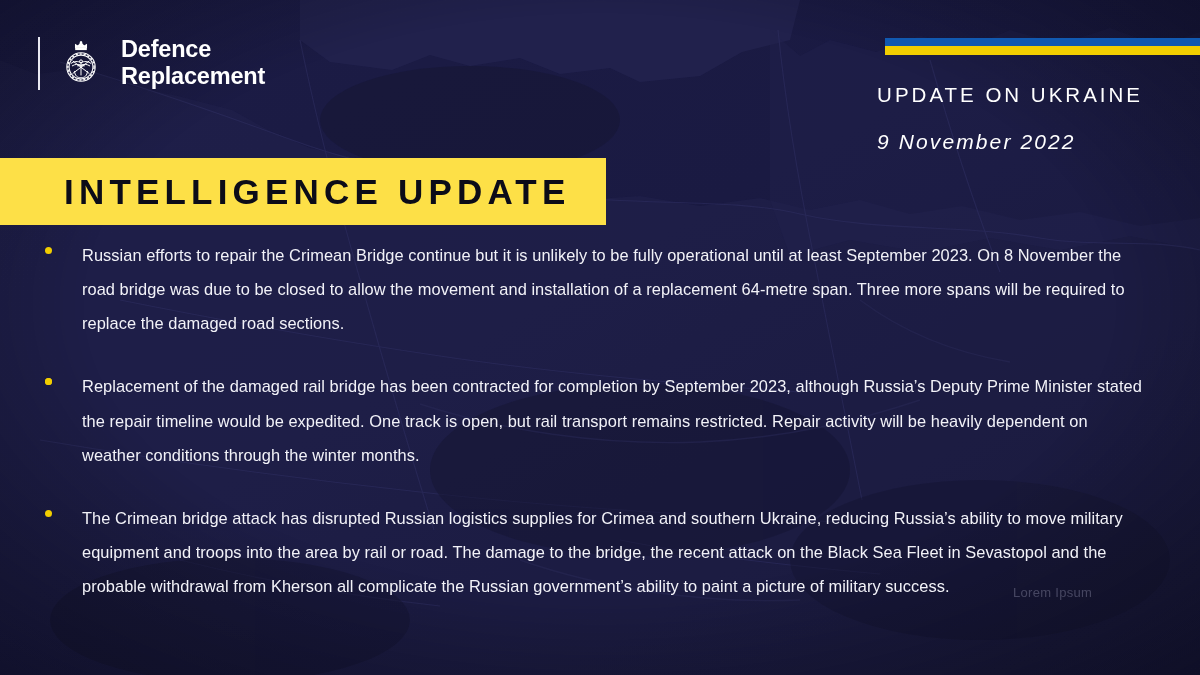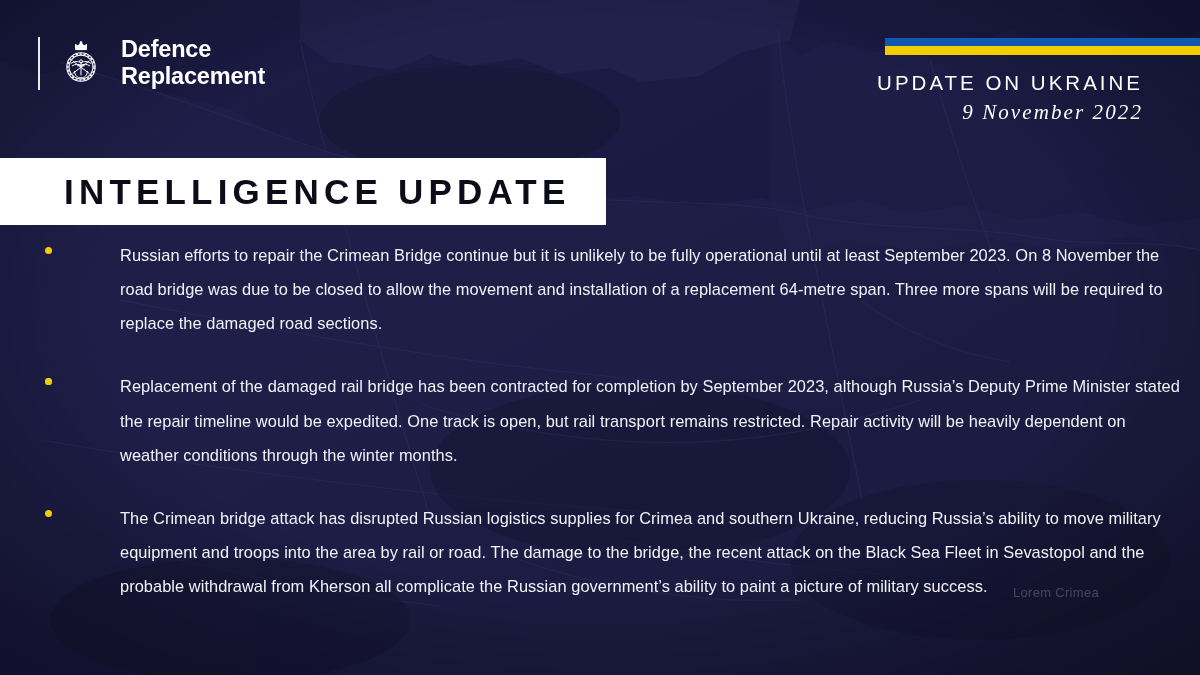--- a/index.html
+++ b/index.html
@@ -34,59 +34,59 @@
     letter-spacing:-0.2px;
   }
 
   #flag-bar {
     position:absolute; left:885px; top:38px; width:315px; height:17px;
   }
   #flag-blue  { height:8px;  background:#1159b0; }
   #flag-yellow{ height:9px;  background:#f2ce00; }
 
   #header-title-block {
-    position:absolute; right:57px; top:70px; text-align:right;
+    position:absolute; right:57px; top:82px; 
   }
   #update-on-ukraine {
     color:#ffffff;
     font-size:20.5px;
     font-weight:500;
     letter-spacing:3.0px;
     line-height:1.25;
     white-space:nowrap;
   }
   #update-date {
     color:#ffffff;
-    font-family:Liberation Serif, serif;
+    font-family:Liberation Sans, sans-serif;
     font-style:italic;
     font-size:21px;
     letter-spacing:2.1px;
     line-height:1.3;
-    margin-top:3px;
+    margin-top:20px;
     white-space:nowrap;
   }
 
   
   #banner {
     position:absolute; left:0; top:158px; width:606px; height:67px;
-    background:#ffffff; z-index:3;
+    background:#fde047; z-index:3;
     display:flex; align-items:center;
   }
   #banner-text {
     margin-left:64px;
     color:#0c0c18;
     font-size:35px;
     font-weight:bold;
     letter-spacing:5.2px;
     white-space:nowrap;
   }
 
   
   #bullets { position:absolute; left:0; top:238px; width:1200px; z-index:3; }
-  .bullet-item { position:relative; padding-left:120px; margin-bottom:29px; }
+  .bullet-item { position:relative; padding-left:82px; margin-bottom:29px; }
   .bullet-dot {
     position:absolute; left:45px; top:9px;
     width:7px; height:7px; border-radius:50%;
     background:#f2ce00;
   }
   .bullet-text {
     color:#f2f2f8;
     font-size:16.4px;
     line-height:2.08;
     max-width:1068px;
@@ -229,13 +229,13 @@
     <p class="bullet-text">Replacement of the damaged rail bridge has been contracted for completion by September 2023, although Russia’s Deputy Prime Minister stated the repair timeline would be expedited. One track is open, but rail transport remains restricted. Repair activity will be heavily dependent on weather conditions through the winter months.</p>
   </div>
 
   <div class="bullet-item">
     <span class="bullet-dot"></span>
     <p class="bullet-text">The Crimean bridge attack has disrupted Russian logistics supplies for Crimea and southern Ukraine, reducing Russia’s ability to move military equipment and troops into the area by rail or road. The damage to the bridge, the recent attack on the Black Sea Fleet in Sevastopol and the probable withdrawal from Kherson all complicate the Russian government’s ability to paint a picture of military success.</p>
   </div>
 
 </div>
 
-<div id="watermark">Lorem Crimea</div>
+<div id="watermark">Lorem Ipsum</div>
 
 </body></html>

